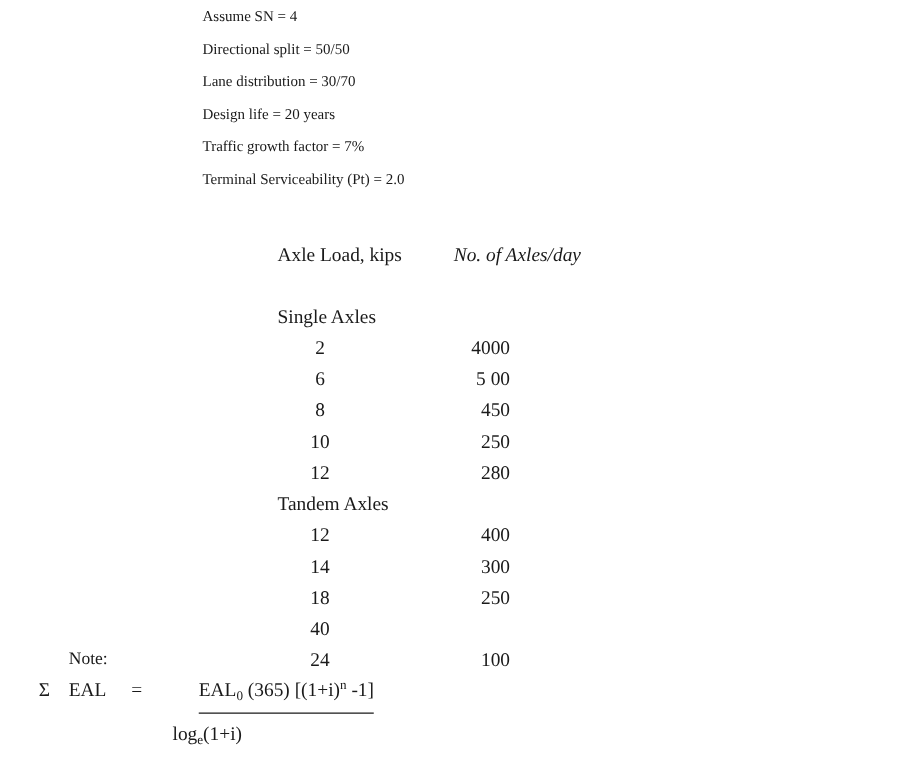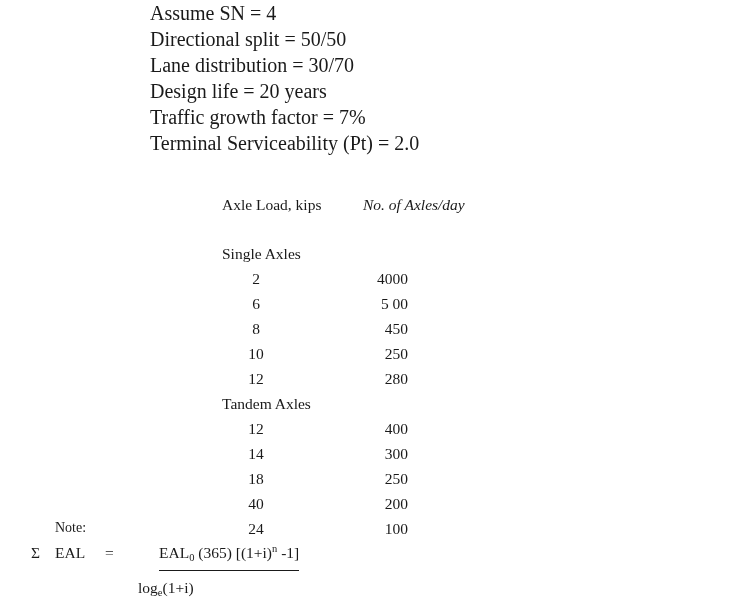--- a/index.html
+++ b/index.html
@@ -23,23 +23,24 @@
   }
 
   
   .assumptions {
     position: absolute;
     left: 150px;
     top: 0px;
     width: 420px;
   }
   .assumption-line {
-    font-size: 20px;
+    font-size: 12px;
     line-height: 26px;
     white-space: pre;
+    margin-left: 12px;
   }
 
   
   .data-table {
     position: absolute;
     left: 222px;
     top: 196px;
     width: 290px;
   }
   .table-header-row {
@@ -219,21 +220,20 @@
     <div class="data-row">
       <span class="cell-load">14</span>
       <span class="cell-count">300</span>
     </div>
     <div class="data-row">
       <span class="cell-load">18</span>
       <span class="cell-count">250</span>
     </div>
     <div class="data-row">
       <span class="cell-load">40</span>
-      <span class="cell-count">200</span>
     </div>
     <div class="data-row">
       <span class="cell-load">24</span>
       <span class="cell-count">100</span>
     </div>
   </div>
 
   <div class="note-block">
     <div class="note-label">Note:</div>
 

